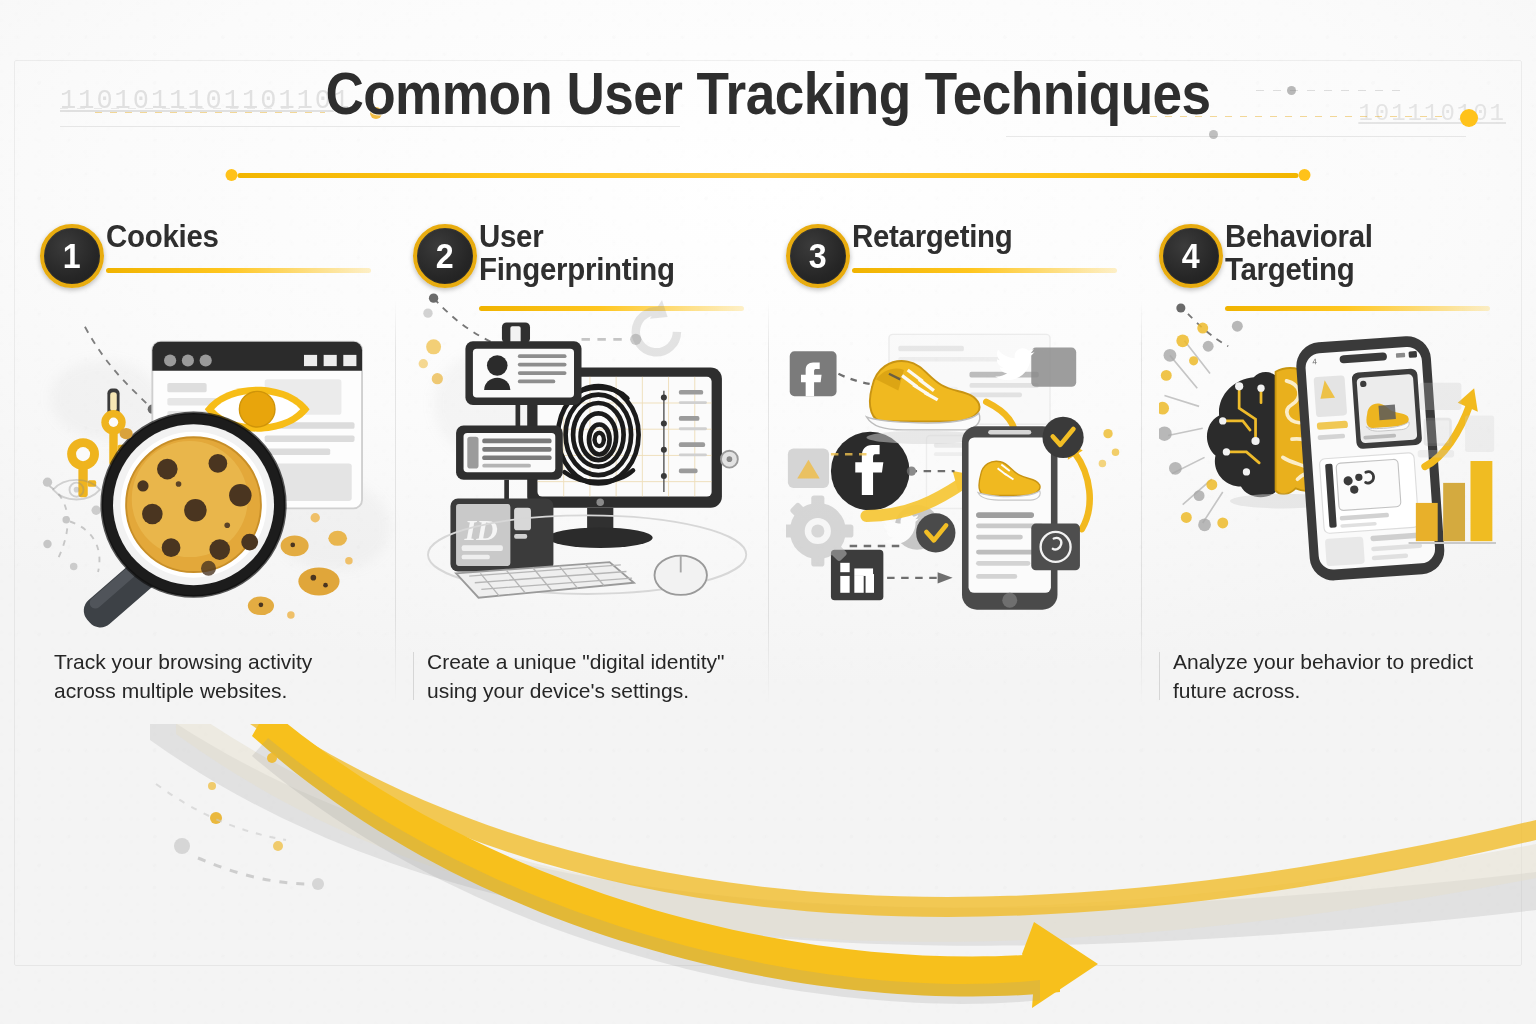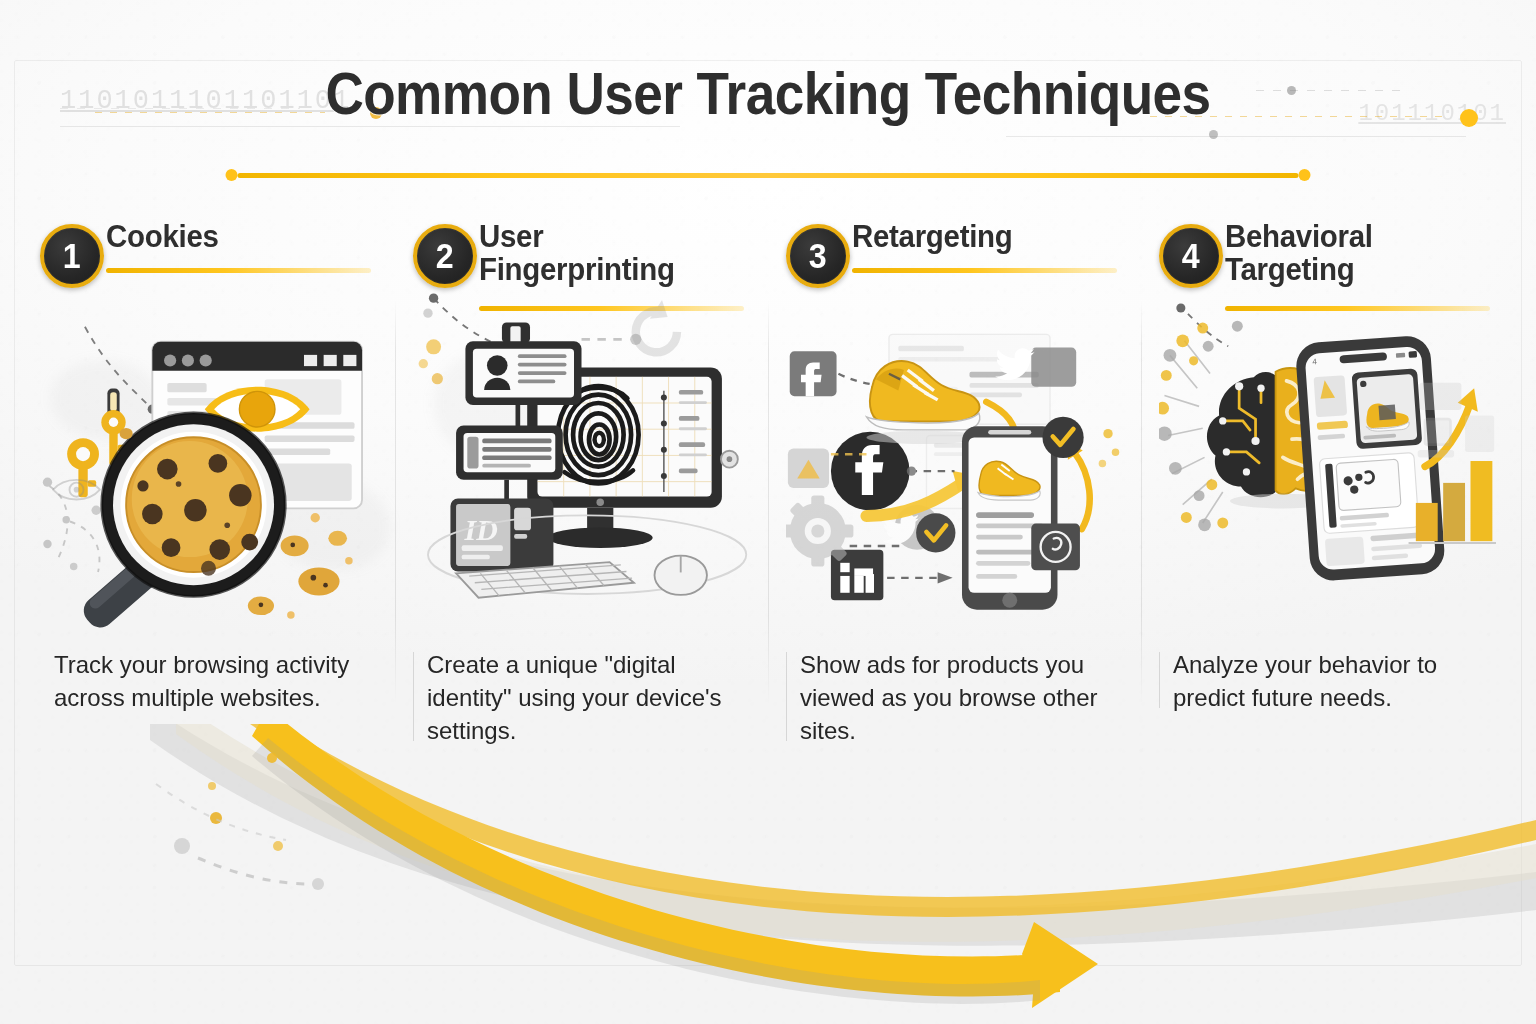--- a/index.html
+++ b/index.html
@@ -177,21 +177,21 @@
     position: relative;
     height: 330px;
     margin-top: 6px;
   }
   .art svg { position: absolute; left: 0; top: 0; width: 100%; height: 100%; }
 
   .p-caption {
     position: absolute;
     left: 18px; right: 16px;
     top: 430px;
-    font-size: 24px;
+    font-size: 21px;
     line-height: 1.38;
     color: #262626;
     padding-left: 14px;
   }
   .p-caption::before {
     content: "";
     position: absolute; left: 0; top: 4px; bottom: 6px;
     width: 1px; background: rgba(0,0,0,.12);
   }
   .panel:first-child .p-caption::before { display: none; }
@@ -628,21 +628,20 @@
             <path d="M108 262 h54" stroke="#4d4d4d" stroke-width="2.5" stroke-dasharray="8 7" fill="none"></path>
             <path d="M162 256 l16 6 l-16 6 z" fill="#4d4d4d"></path>
           </g>
 
           <circle cx="344" cy="108" r="5" fill="#EEBB2B" opacity=".8"></circle>
           <circle cx="352" cy="128" r="4" fill="#EEBB2B" opacity=".7"></circle>
           <circle cx="338" cy="140" r="4" fill="#EEBB2B" opacity=".6"></circle>
         </svg>
       </div>
 
-      <div class="p-caption">Show ads for products you viewed as you browse other sites.</div>
     </div>
 
     <div class="panel">
       <div class="p-head">
         <div class="badge">
           <span>4</span>
         </div>
         <div class="p-title">
           <div>Behavioral</div>
           <div>Targeting</div>
@@ -767,21 +766,21 @@
 
           <g opacity=".25">
             <rect x="286" y="90" width="46" height="30" rx="3" fill="#c4c4c4"></rect>
             <rect x="292" y="130" width="28" height="28" rx="3" fill="#d6d6d6" stroke="#b4b4b4" stroke-width="3"></rect>
             <rect x="336" y="126" width="32" height="40" rx="3" fill="#cdcdcd"></rect>
             <rect x="284" y="164" width="40" height="8" rx="3" fill="#c9c9c9"></rect>
           </g>
         </svg>
       </div>
 
-      <div class="p-caption">Analyze your behavior to predict future needs.</div>
+      <div class="p-caption">Analyze your behavior to predict future across.</div>
     </div>
 
   </div>
 
   <svg id="sweep" viewBox="0 0 1536 300" preserveAspectRatio="none">
     <path d="M150 -18 C 420 170, 820 230, 1536 148 L 1536 186 C 820 268, 420 208, 150 16 Z" fill="#bcbcbc" opacity=".35"></path>
     <path d="M176 -24 C 460 182, 880 244, 1536 120 L 1536 154 C 880 278, 460 216, 176 10 Z" fill="#e6e0cd" opacity=".5"></path>
     <path d="M236 -30 C 520 176, 940 238, 1536 96 L 1536 116 C 940 258, 520 196, 236 -10 Z" fill="#F2BA1E" opacity=".75"></path>
     <path d="M268 -16 C 520 196, 860 250, 1060 228 L 1060 268 C 860 290, 500 236, 252 12 Z" fill="#F7C01C"></path>
     <path d="M1034 198 l64 42 l-66 44 l2 -28 l-12 -26 z" fill="#F7C01C"></path>

